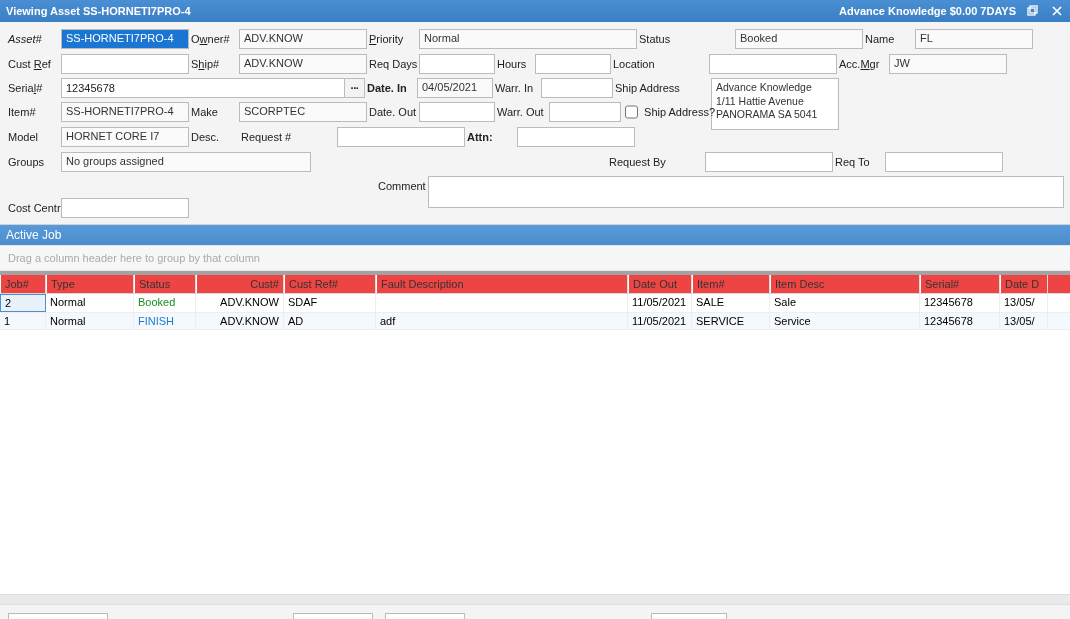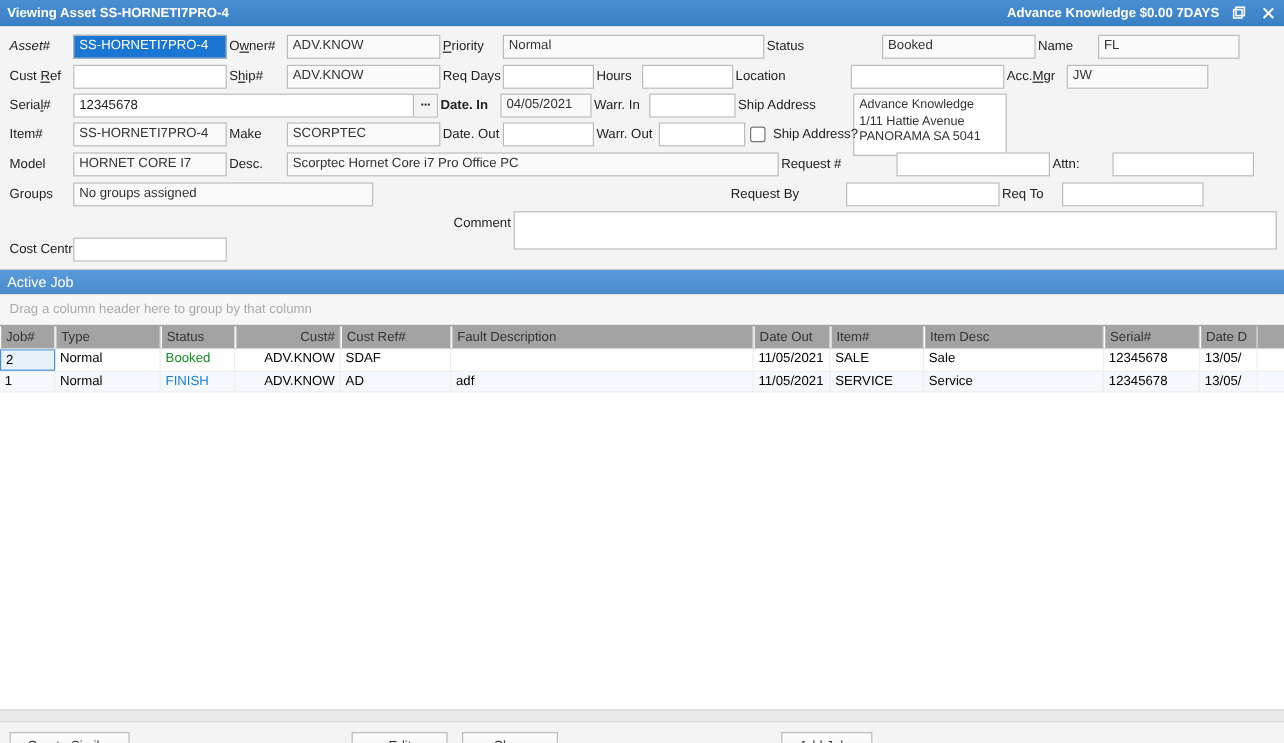--- a/index.html
+++ b/index.html
@@ -48,37 +48,37 @@
   .w-warrin{width:48px;}         .wf-warrin{width:72px;}
   .w-shipaddr{width:98px;}
   .shipaddr-box{width:128px;height:52px;border:1px solid #bbb;background:#fff;padding:2px 4px;font-size:10.5px;line-height:1.3;color:#333;white-space:pre-line;}
   .w-item{width:55px;}           .wf-item{width:128px;}
   .w-make{width:50px;}           .wf-make{width:128px;}
   .w-dateout{width:52px;}        .wf-dateout{width:76px;}
   .w-warrout{width:54px;}        .wf-warrout{width:72px;}                     .cb{width:14px;height:14px;margin:0 4px;}
   .w-model{width:55px;}          .wf-model{width:128px;}
   .w-desc{width:50px;}           .wf-desc{width:410px;}
   .w-req{width:98px;}            .wf-req{width:128px;}
-  .w-attn{width:52px;}           .wf-attn{width:118px;}
+  .w-attn{width:52px;font-weight:bold;}           .wf-attn{width:118px;}
   .w-groups{width:55px;}         .wf-groups{width:250px;}
   .w-reqby{width:98px;}          .wf-reqby{width:128px;}
   .w-reqto{width:52px;}          .wf-reqto{width:118px;}
   .w-comment{width:52px;}        .wf-comment{flex:1;height:44px;}
   .w-cc{width:55px;}             .wf-cc{width:128px;}
   .spacer{flex:1;}
 
   .section-hdr {
     background: linear-gradient(#5a9ada, #4a8ccc);
     color:#fff; padding:3px 6px; font-size:12px;
   }
   .group-band {
     background:#f7f7f7; color:#aaa; padding:6px 8px; border-bottom:1px solid #e5e5e5;
     border-top:1px solid #e5e5e5;
   }
-  .grid-hdr { display:flex; background:#a3a3a3; border-bottom:1px solid #d5d5d5;border-top:1px solid #a3a3a3;}
+  .grid-hdr { display:flex; background:#ef4444; border-bottom:1px solid #d5d5d5;border-top:4px solid #a3a3a3;}
   .grid-hdr .gh { padding:3px 4px; border-right:1px solid #dcdcdc; border-left:1px solid #fff; color:#333;}
   .gr { display:flex; border-bottom:1px solid #eee; }
   .gr:nth-child(even){background:#f5f9fd;}
   .gr .gc { padding:2px 4px; border-right:1px solid #eee; overflow:hidden;white-space:nowrap;}
   .cw-job{width:46px;} .cw-type{width:88px;} .cw-status{width:62px;}
   .cw-cust{width:88px;text-align:right;} .cw-custref{width:92px;} .cw-fault{width:252px;}
   .cw-dateout{width:64px;} .cw-item{width:78px;} .cw-itemdesc{width:150px;}
   .cw-serial{width:80px;} .cw-dated{width:48px;}
   .status-booked{color:#138f22;} .status-finish{color:#1a7fd4;}
   .gc.sel-cell{background:#e9f1fb;border:1px solid #4a8fd4;}
@@ -171,21 +171,20 @@
     <span style="width:98px;display:flex;align-items:center;">
       <input type="checkbox" class="cb" style="">
       <span class="lbl">Ship Address?</span>
     </span>
   </div>
 
   <div class="row">
     <span class="lbl w-model"><span>Model</span></span>
     <div class="fld ro wf-model">HORNET CORE I7</div>
     <span class="lbl w-desc"><span>Desc.</span></span>
-    <div class="fld ro wf-desc">Scorptec Hornet Core i7 Pro Office PC</div>
     <span class="lbl w-req"><span>Request #</span></span>
     <div class="fld wf-req"></div>
     <span class="lbl w-attn"><span>Attn:</span></span>
     <div class="fld wf-attn"></div>
   </div>
 
   <div class="row">
     <span class="lbl w-groups"><span>Groups</span></span>
     <div class="fld ro wf-groups">No groups assigned</div>
     <span style="width:296px;"></span>

